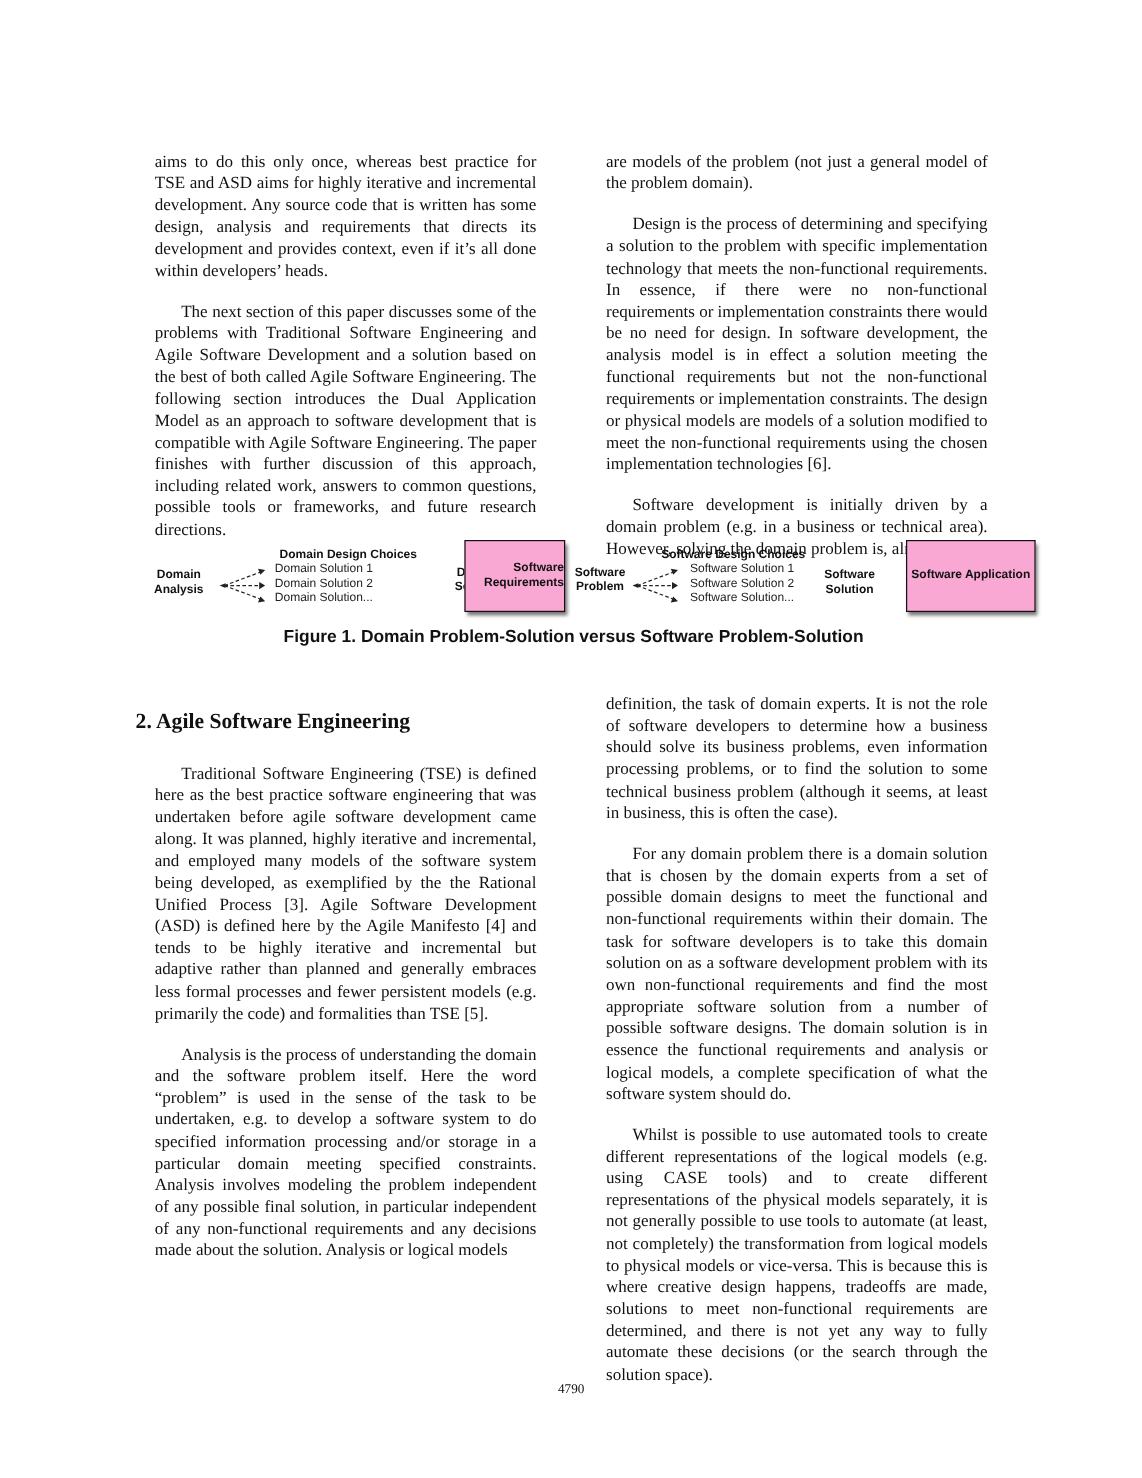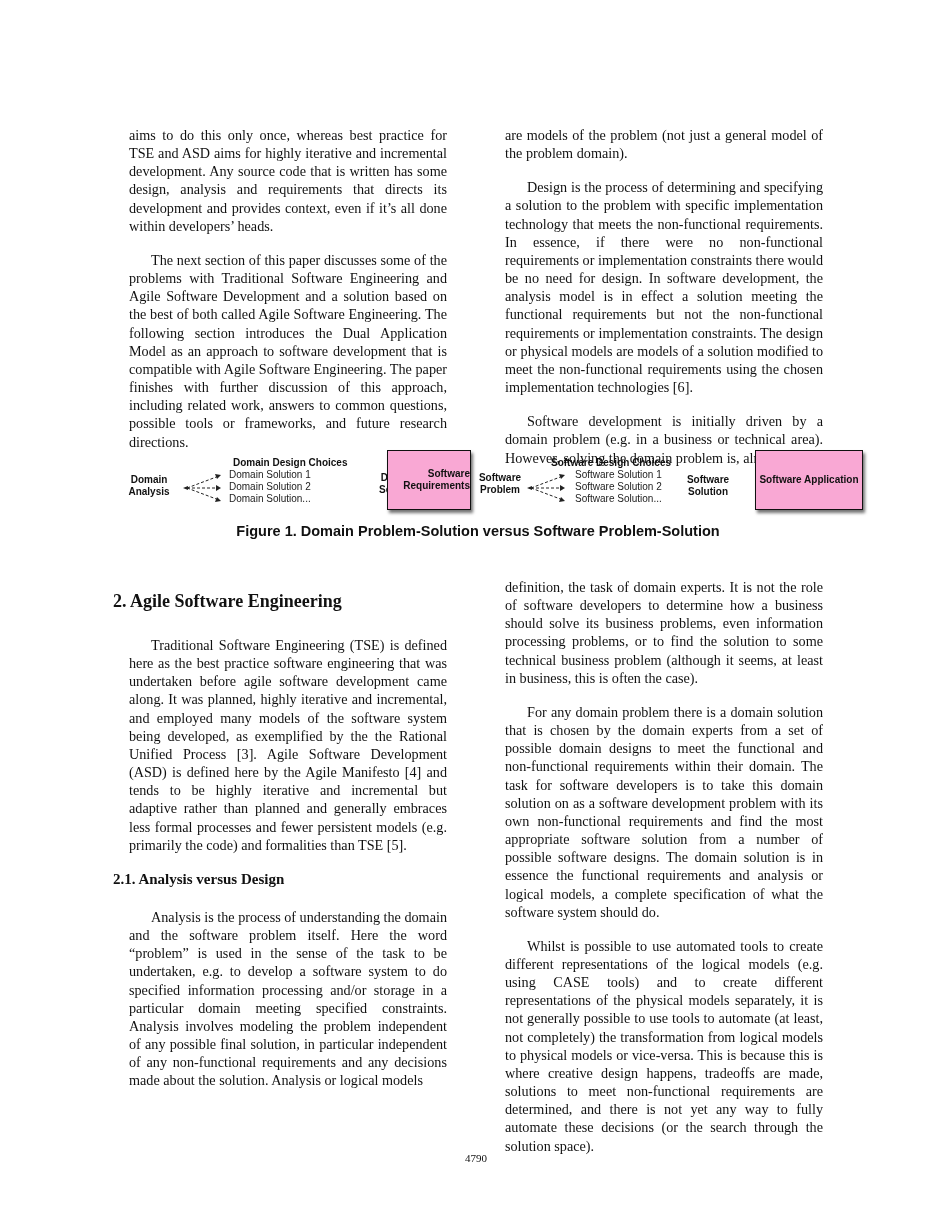--- a/index.html
+++ b/index.html
@@ -95,21 +95,20 @@
   <div class="fig-box" style="left:642px; top:2px; width:108px; height:60px;">
     <span>Software Application</span>
   </div>
 </div>
 
 <div class="caption">Figure 1. Domain Problem-Solution versus Software Problem-Solution</div>
 
 <div class="col col-left-bot">
   <div class="h2">2. Agile Software Engineering</div>
   <p class="indent">Traditional Software Engineering (TSE) is defined here as the best practice software engineering that was undertaken before agile software development came along.    It was planned, highly iterative and incremental, and employed many models of the software system being developed, as exemplified by the the Rational Unified Process [3].  Agile Software Development (ASD) is defined here by the Agile Manifesto [4] and tends to be highly iterative and incremental but adaptive rather than planned and generally embraces less formal processes and fewer persistent models (e.g. primarily the code) and formalities than TSE [5].</p>
-  <div class="h3">2.1. Analysis versus Design</div>
   <p class="indent">Analysis is the process of understanding the domain and the software problem itself.  Here the word “problem” is used in the sense of the task to be undertaken, e.g. to develop a software system to do specified information processing and/or storage in a particular domain meeting specified constraints. Analysis involves modeling the problem independent of any possible final solution, in particular independent of any non-functional requirements and any decisions made about the solution.  Analysis or logical models</p>
 </div>
 
 <div class="col col-right-bot">
   <p>definition, the task of domain experts.  It is not the role of software developers to determine how a business should solve its business problems, even information processing problems, or to find the solution to some technical business problem (although it seems, at least in business, this is often the case).</p>
   <p class="indent">For any domain problem there is a domain solution that is chosen by the domain experts from a set of possible domain designs to meet the functional and non-functional requirements within their domain.  The task for software developers is to take this domain solution on as a software development problem with its own non-functional requirements and find the most appropriate software solution from a number of possible software designs.  The domain solution is in essence the functional requirements and analysis or logical models, a complete specification of what the software system should do.</p>
   <p class="indent">Whilst is possible to use automated tools to create different representations of the logical models (e.g. using CASE tools) and to create different representations of the physical models separately, it is not generally possible to use tools to automate (at least, not completely) the transformation from logical models to physical models or vice-versa.  This is because this is where creative design happens, tradeoffs are made, solutions to meet non-functional requirements are determined, and there is not yet any way to fully automate these decisions (or the search through the solution space).</p>
 </div>
 
 <div class="page-number">4790</div>

